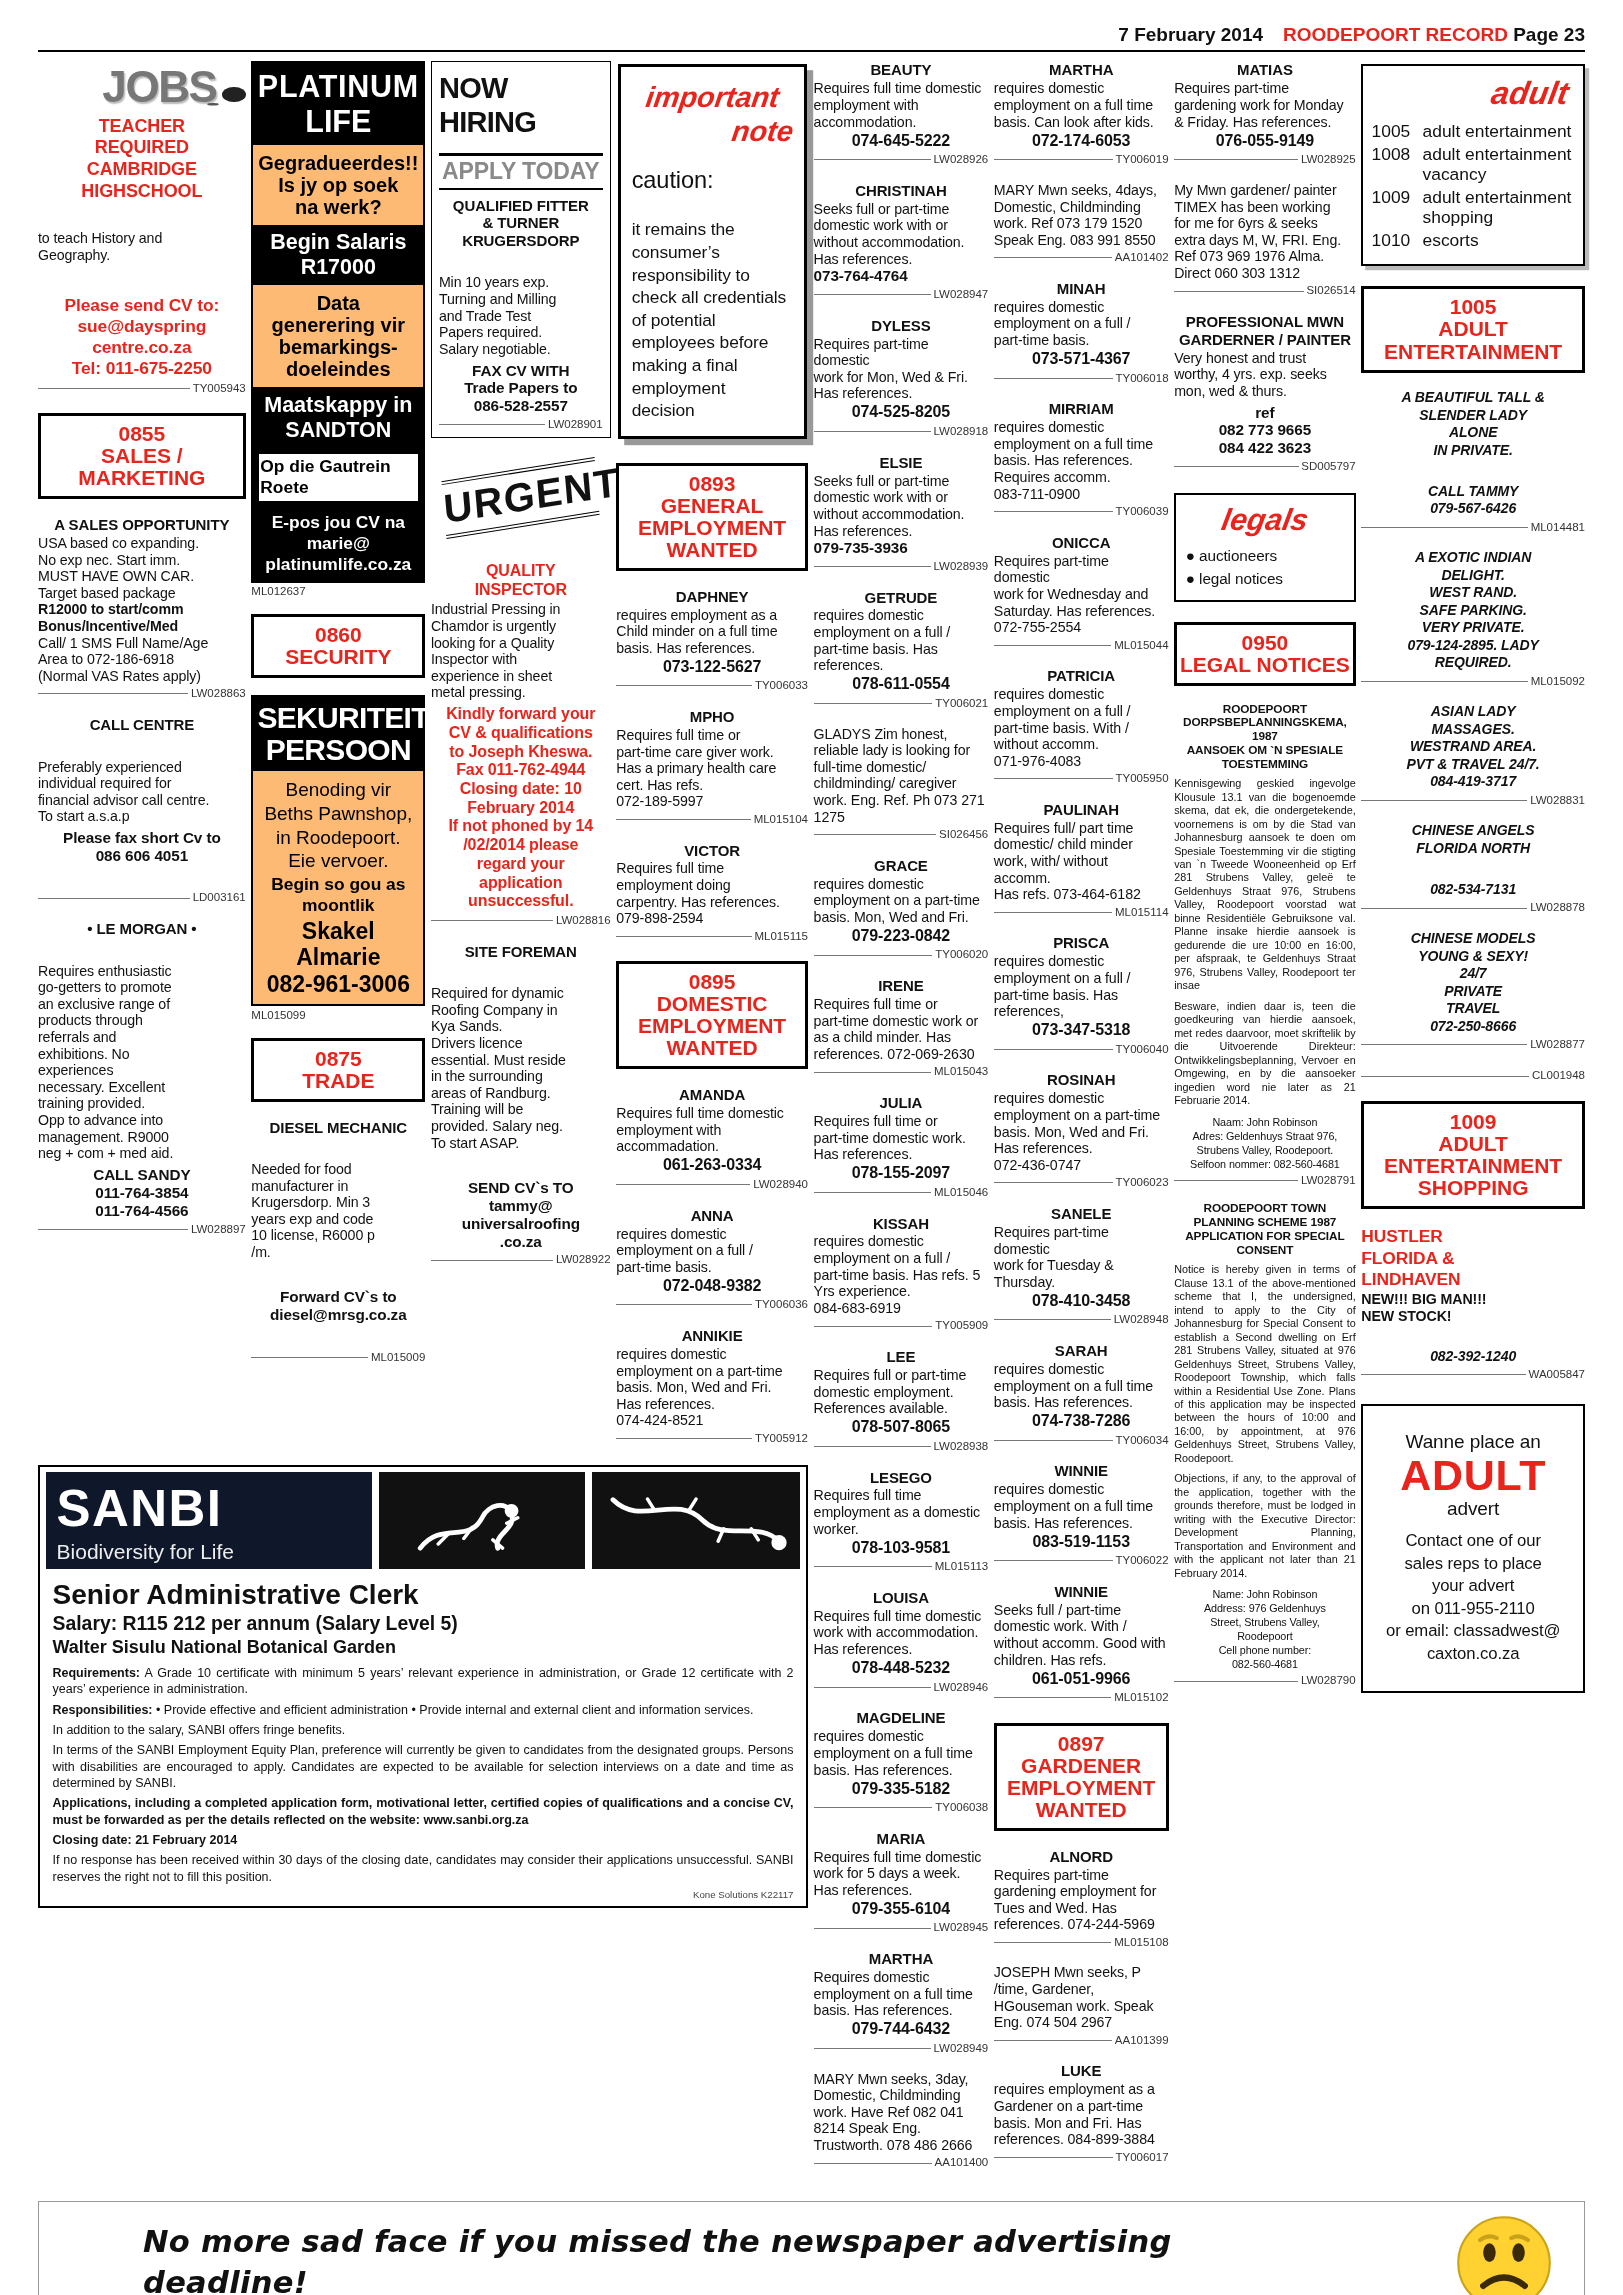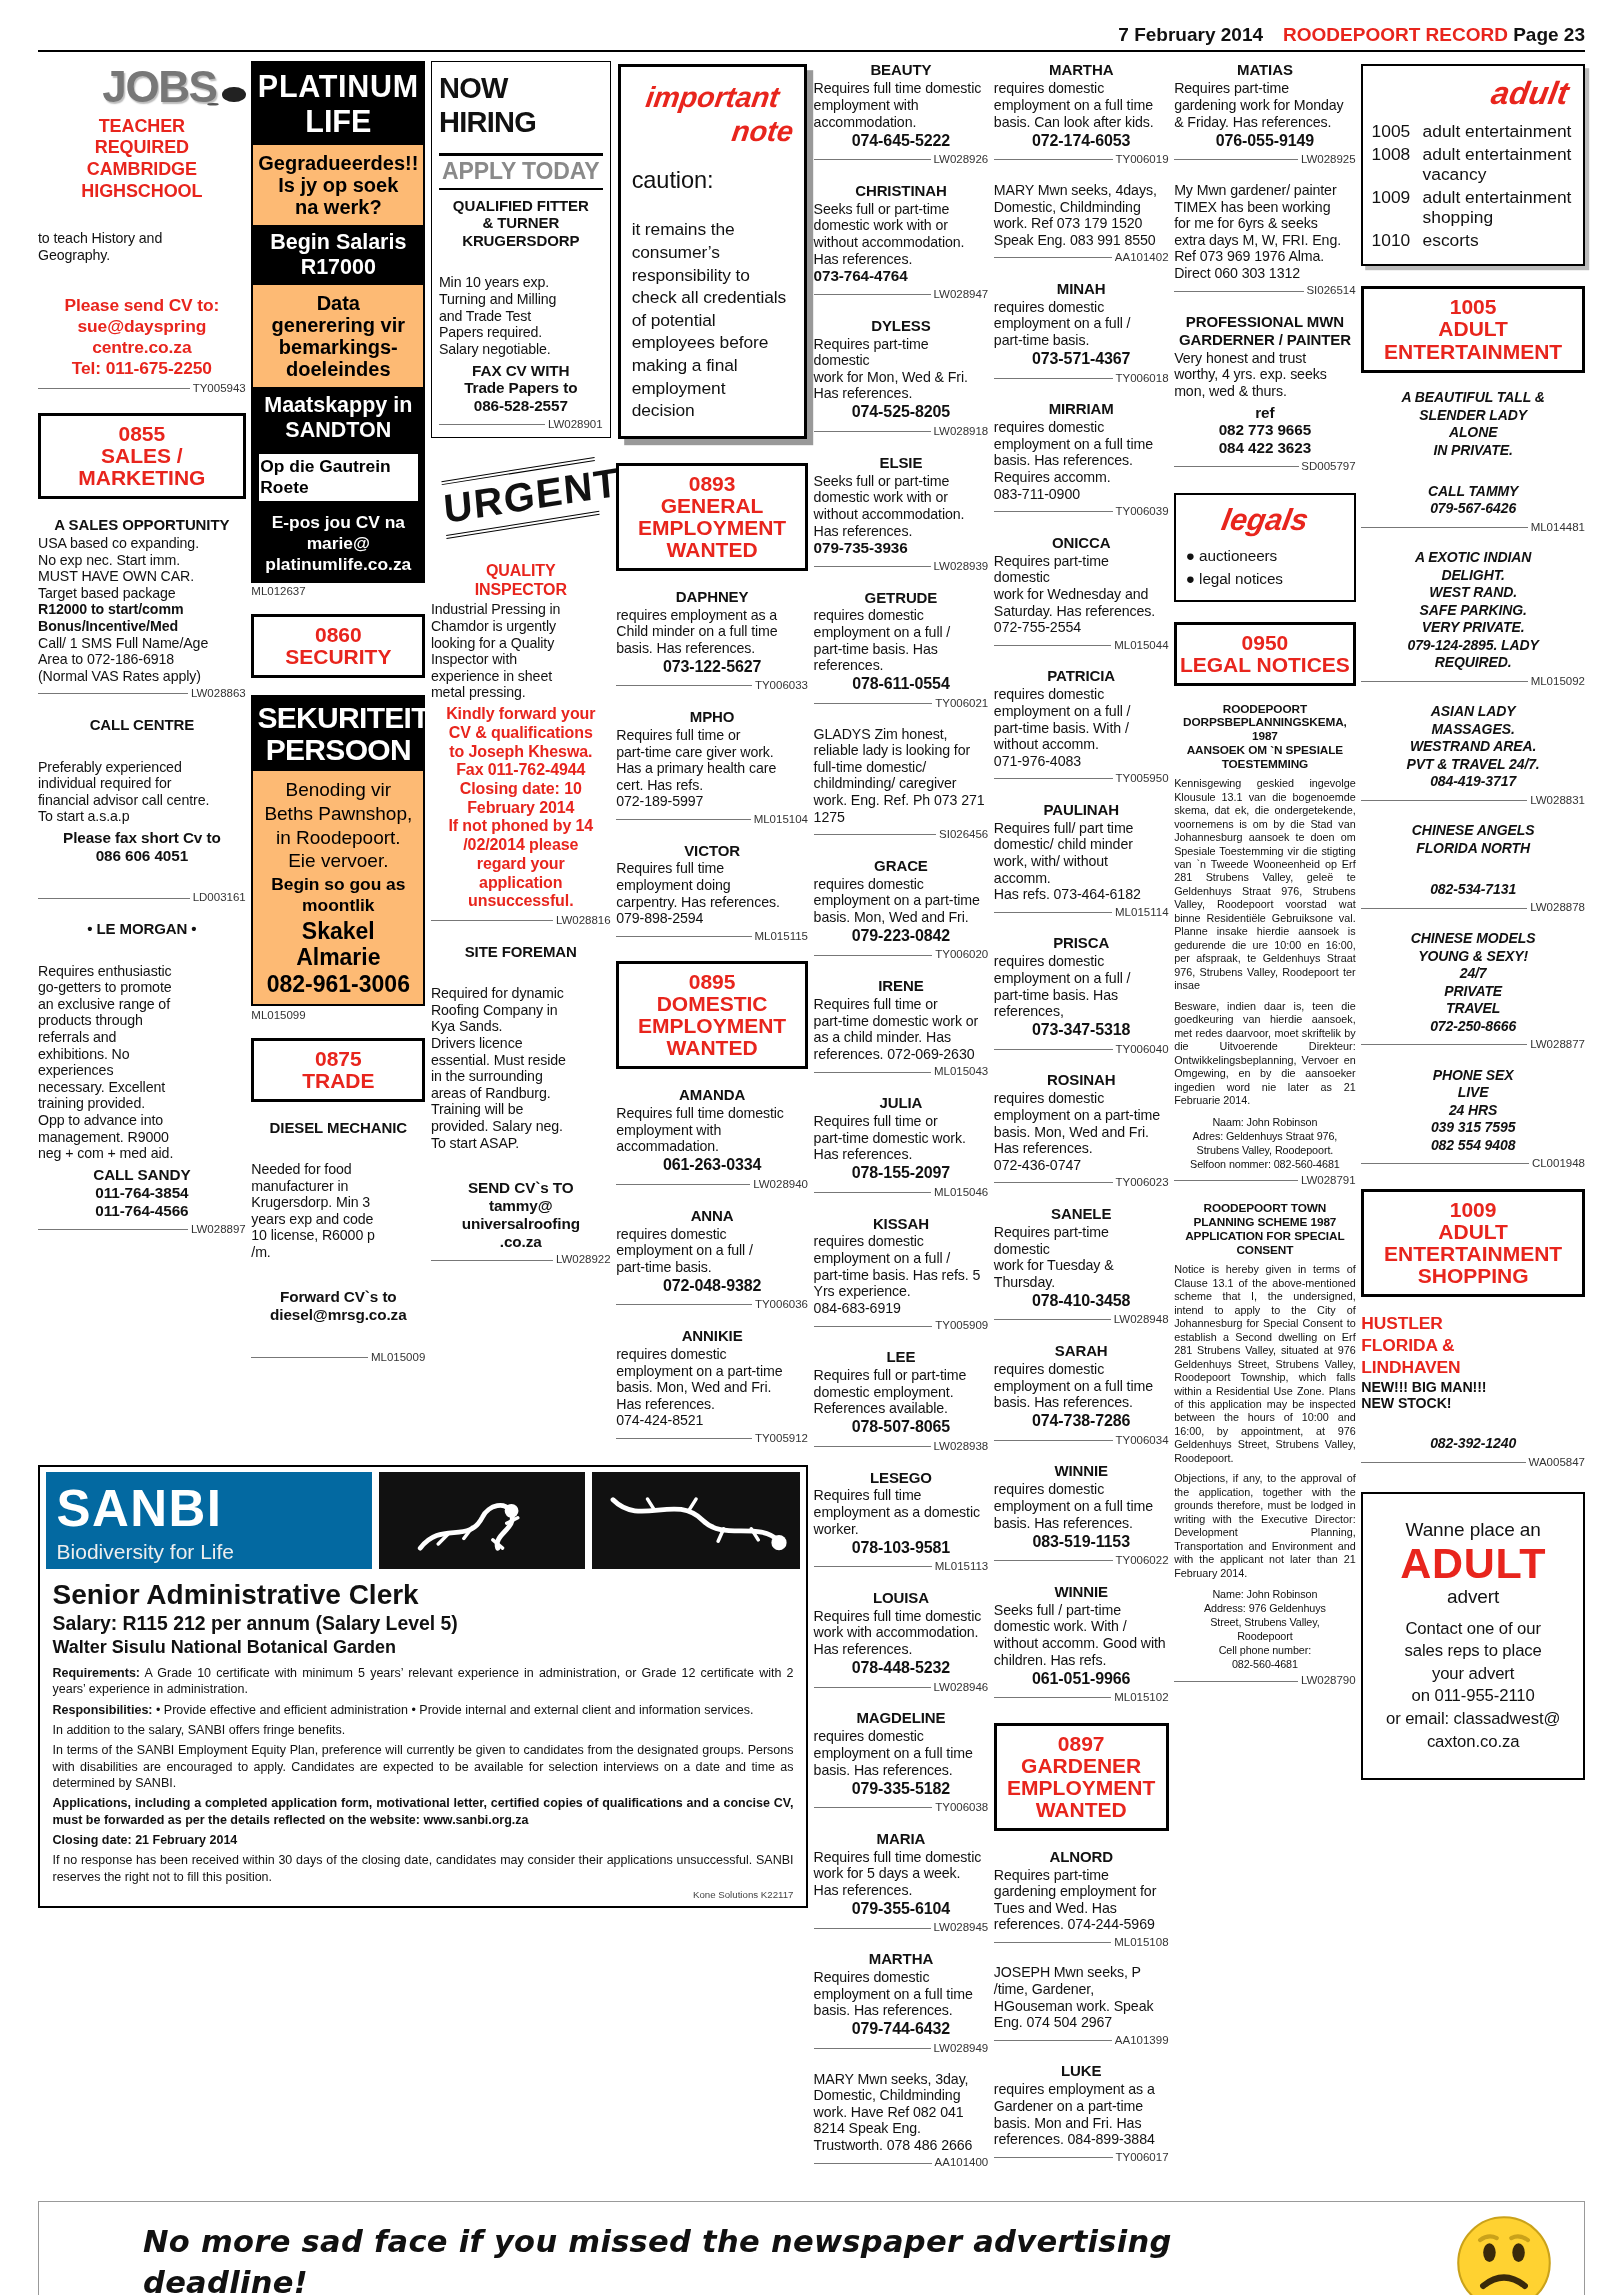--- a/index.html
+++ b/index.html
@@ -82,21 +82,21 @@
   .aidx-lab{flex:1;}
   
   .advertbox{border:2.1px solid #000;padding:25px 7px;text-align:center;margin-top:7px;}
   .b-wp{font-size:19px;text-align:center;}
   .b-bigred{color:#e8251d;font-weight:900;font-size:43px;text-align:center;letter-spacing:0.7px;line-height:1.05;}
   .b-adv{font-size:19px;text-align:center;margin-bottom:9.7px;}
   .b-advc{font-size:16.7px;line-height:1.35;text-align:center;white-space:pre-line;}
   
   .sanbi{border:2.1px solid #000;margin-top:4.2px;padding:0 0 5.6px;background:#fff;}
   .sanbi-top{display:flex;gap:7px;background:#fff;padding:5.6px;}
-  .sanbi-logo{background:#0369a1;color:#fff;width:326px;height:97px;padding:7px 11px;box-sizing:border-box;position:relative;}
+  .sanbi-logo{background:#0f172a;color:#fff;width:326px;height:97px;padding:7px 11px;box-sizing:border-box;position:relative;}
   .sanbi-name{font-size:51px;font-weight:900;letter-spacing:1.4px;}
   .sanbi-tag{font-size:21px;color:#eee;margin-top:1.4px;}
   .sanbi-photo{background:#111;height:97px;flex:1;display:flex;align-items:center;justify-content:center;}
   .sanbi-title{font-size:28px;font-weight:900;margin:4.2px 12.5px 1.4px;}
   .sanbi-salary{font-size:19.4px;font-weight:bold;margin:0 12.5px;}
   .sanbi-org{font-size:18px;font-weight:bold;margin:1.4px 12.5px 7px;}
   .sanbi p{font-size:12.5px;line-height:1.3;margin:4.2px 12.5px;text-align:justify;}
   .sanbi p.bold{font-weight:bold;}
   .sanbi-credit{font-size:9.7px;text-align:right;margin:4.2px 12.5px 0;color:#444;}
   
@@ -1008,25 +1008,20 @@
 24/7
 PRIVATE
 TRAVEL</div>
           <div class="b-au">072-250-8666</div>
           <div class="ref">
             <span class="line"></span>
             <span class="code">LW028877</span>
           </div>
         </div>
         <div class="ad">
-          <div class="b-au">PHONE SEX
-LIVE
-24 HRS
-039 315 7595
-082 554 9408</div>
           <div class="ref">
             <span class="line"></span>
             <span class="code">CL001948</span>
           </div>
         </div>
         <div class="cat">
           <div class="n">1009</div>
           <div class="l">ADULT
 ENTERTAINMENT
 SHOPPING</div>

